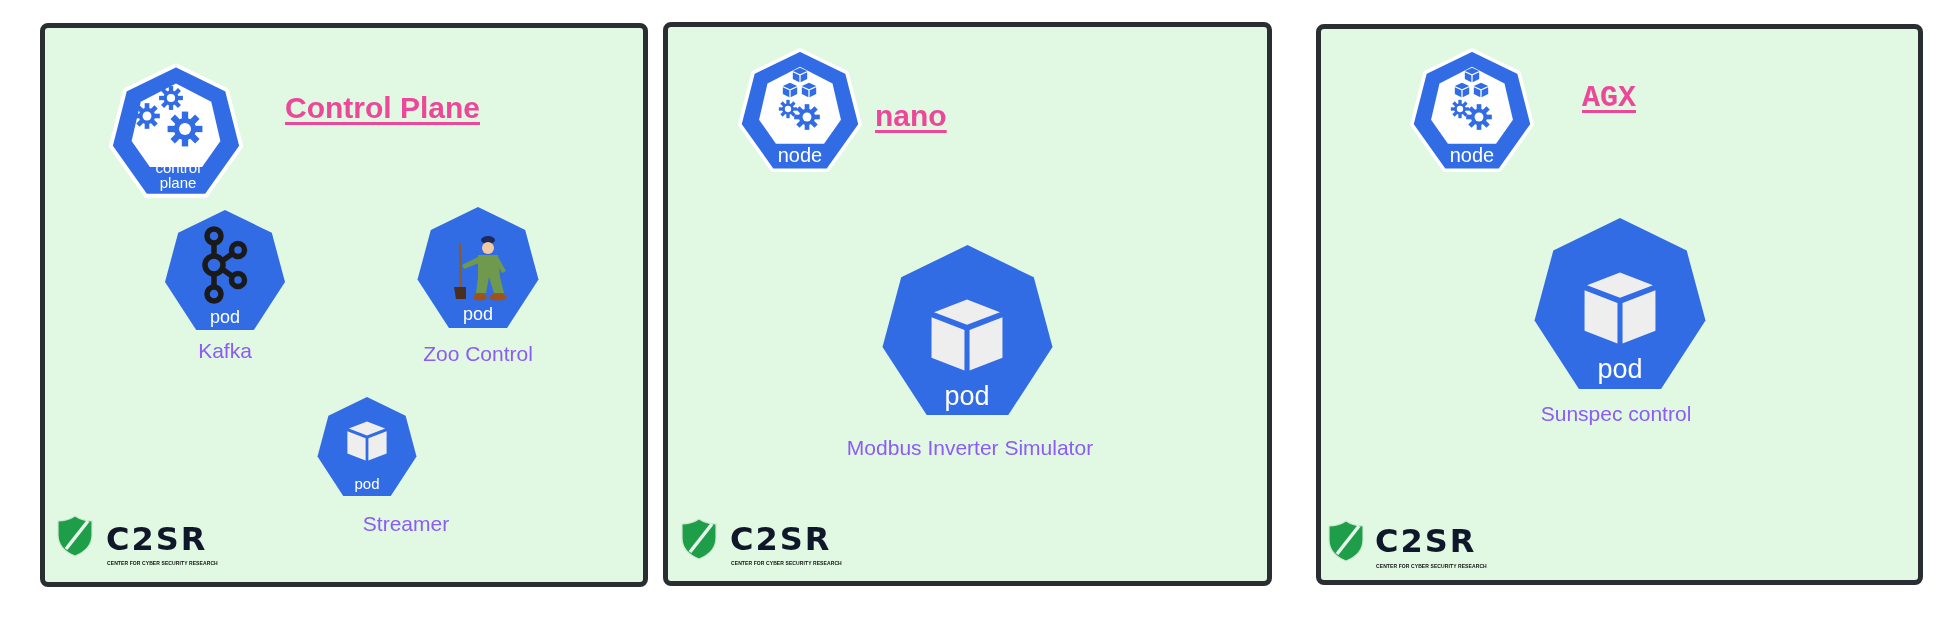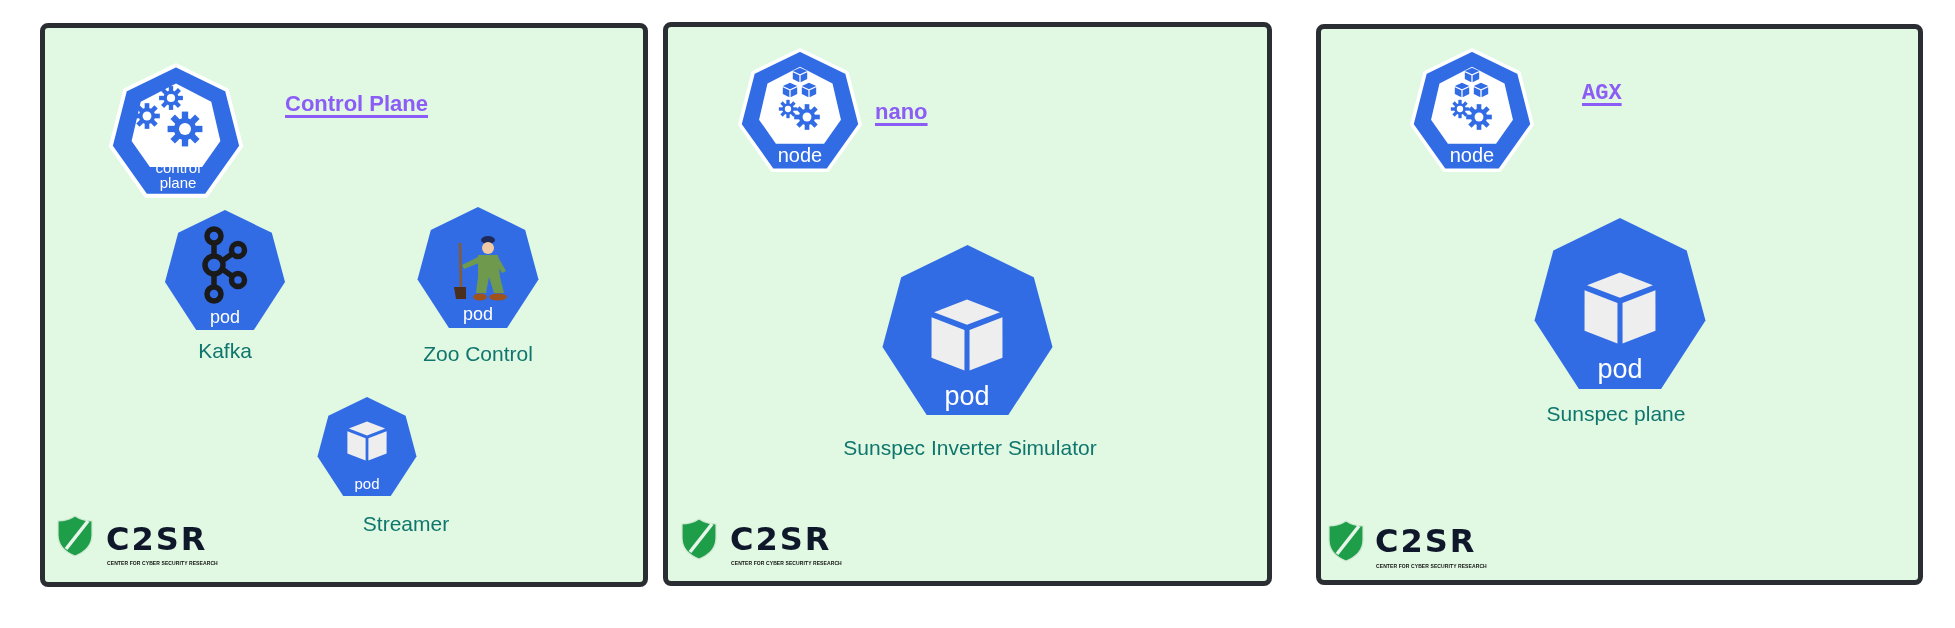--- a/index.html
+++ b/index.html
@@ -7,26 +7,26 @@
     width: 1955px; height: 628px; background: #ffffff;
     position: relative; overflow: hidden;
     font-family: "Liberation Sans", sans-serif;
   }
   .panel {
     position: absolute; box-sizing: border-box;
     background: #e1f8e2; border: 5px solid #2a2e33; border-radius: 8px;
   }
   .abs { position: absolute; }
   .title {
-    position: absolute; font-weight: bold; font-size: 22px; color: #8b5cf6;
+    position: absolute; font-weight: bold; font-size: 30px; color: #ec4899;
     text-decoration: underline; text-decoration-thickness: 3px; text-underline-offset: 4px;
     white-space: nowrap; line-height: 1;
   }
   .label {
-    position: absolute; font-size: 21px; color: #0f766e; white-space: nowrap;
+    position: absolute; font-size: 21px; color: #8b5cf6; white-space: nowrap;
     transform: translateX(-50%); line-height: 1;
   }
   svg { display: block; overflow: visible; }
   .pod-text { fill: #ffffff; font-family: "Liberation Sans", sans-serif; }
   .logo-text { position: absolute; font-family: "DejaVu Sans", sans-serif; font-weight: bold; color: #0f172a; line-height: 1; letter-spacing: 2px; }
   .logo-sub { position: absolute; font-family: "Liberation Sans", sans-serif; font-weight: bold; color: #111; font-size: 5px; line-height: 1; white-space: nowrap; letter-spacing: 0.1px; }
 </style>
 </head>
 <body>
 
@@ -157,21 +157,21 @@
 
 <div class="title" style="left:875px; top:101px;text-align:right;">nano</div>
 
 <div class="abs" style="left:879px; top:245px; width:177px; height:170px;">
   <svg width="177" height="170" viewBox="0 0 177 170">
     <use href="#hept" x="0" y="0" width="177" height="170"></use>
     <use href="#cube" x="50" y="52" width="76" height="76"></use>
     <text class="pod-text" x="88" y="160" text-anchor="middle" font-size="27">pod</text>
   </svg>
 </div>
-<div class="label" style="left:970px; top:437px;">Sunspec Inverter Simulator</div>
+<div class="label" style="left:970px; top:437px;">Modbus Inverter Simulator</div>
 
 <div class="abs" style="left:681px; top:518px; width:170px; height:55px;">
   <svg class="abs" width="36" height="42" style="left:0; top:0;">
       <use href="#shield" width="36" height="42"></use>
     </svg>
   <div class="logo-text" style="left:49px; top:5px; font-size:32px;">C2SR</div>
   <div class="logo-sub" style="left:50px; top:43px;">CENTER FOR CYBER SECURITY RESEARCH</div>
 </div>
 
 <div class="panel" style="left:1316px; top:24px; width:607px; height:561px;"></div>
@@ -190,21 +190,21 @@
 
 <div class="title" style="left:1582px; top:83px;font-family:Liberation Mono, monospace;">AGX</div>
 
 <div class="abs" style="left:1533px; top:218px; width:174px; height:171px;">
   <svg width="174" height="171" viewBox="0 0 174 171">
     <use href="#hept" x="0" y="0" width="174" height="171"></use>
     <use href="#cube" x="49" y="52" width="76" height="76"></use>
     <text class="pod-text" x="87" y="160" text-anchor="middle" font-size="27">pod</text>
   </svg>
 </div>
-<div class="label" style="left:1616px; top:403px;">Sunspec plane</div>
+<div class="label" style="left:1616px; top:403px;">Sunspec control</div>
 
 <div class="abs" style="left:1328px; top:520px; width:170px; height:55px;">
   <svg class="abs" width="36" height="42" style="left:0; top:0;">
       <use href="#shield" width="36" height="42"></use>
     </svg>
   <div class="logo-text" style="left:47px; top:5px; font-size:32px;">C2SR</div>
   <div class="logo-sub" style="left:48px; top:44px;">CENTER FOR CYBER SECURITY RESEARCH</div>
 </div>
 
 </body></html>

